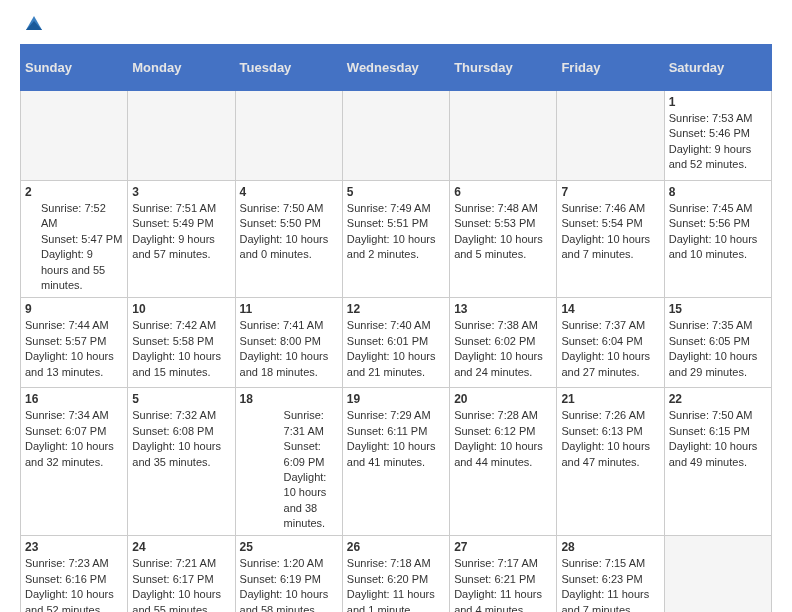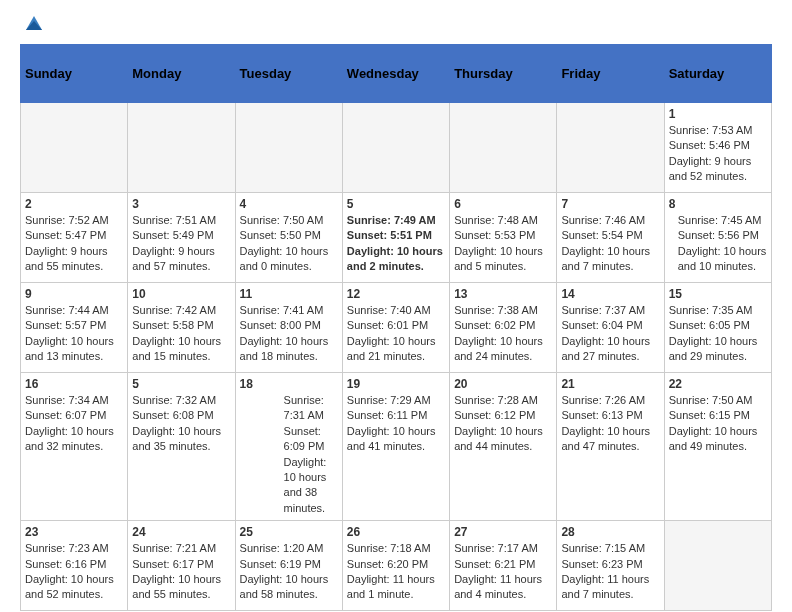--- a/index.html
+++ b/index.html
@@ -39,22 +39,22 @@
       font-size: 16px;
       color: #333;
     }
     table {
       width: 100%;
       border-collapse: collapse;
       table-layout: fixed;
     }
     th {
       background-color: #4472c4;
-      color: #000000;
-      padding: 21px 4px;
+      color: #e5e5e5;
+      padding: 15px 4px;
       font-size: 13px;
       font-weight: bold;
       text-align: left;
       border: 1px solid #4472c4;
     }
     td {
       border: 1px solid #ccc;
       vertical-align: top;
       padding: 4px;
       font-size: 10px;
@@ -123,57 +123,57 @@
         <td>
           <span class="day-num">1</span>
           <div class="day-info" style="white-space: pre-line;">Sunrise: 7:53 AM
 Sunset: 5:46 PM
 Daylight: 9 hours and 52 minutes.</div>
         </td>
       </tr>
       <tr>
         <td>
           <span class="day-num">2</span>
-          <div class="day-info" style="white-space: pre-line;">Sunrise: 7:52 AM
+          <div class="day-info" style="white-space: pre-line; margin-left: 16px;">Sunrise: 7:52 AM
 Sunset: 5:47 PM
 Daylight: 9 hours and 55 minutes.</div>
         </td>
         <td>
           <span class="day-num">3</span>
           <div class="day-info" style="white-space: pre-line;">Sunrise: 7:51 AM
 Sunset: 5:49 PM
 Daylight: 9 hours and 57 minutes.</div>
         </td>
         <td>
           <span class="day-num">4</span>
           <div class="day-info" style="white-space: pre-line;">Sunrise: 7:50 AM
 Sunset: 5:50 PM
 Daylight: 10 hours and 0 minutes.</div>
         </td>
         <td>
           <span class="day-num">5</span>
-          <div class="day-info" style="white-space: pre-line; font-weight: bold;">Sunrise: 7:49 AM
+          <div class="day-info" style="white-space: pre-line;">Sunrise: 7:49 AM
 Sunset: 5:51 PM
 Daylight: 10 hours and 2 minutes.</div>
         </td>
         <td>
           <span class="day-num">6</span>
           <div class="day-info" style="white-space: pre-line;">Sunrise: 7:48 AM
 Sunset: 5:53 PM
 Daylight: 10 hours and 5 minutes.</div>
         </td>
         <td>
           <span class="day-num">7</span>
           <div class="day-info" style="white-space: pre-line;">Sunrise: 7:46 AM
 Sunset: 5:54 PM
 Daylight: 10 hours and 7 minutes.</div>
         </td>
         <td>
           <span class="day-num">8</span>
-          <div class="day-info" style="white-space: pre-line; margin-left: 9px;">Sunrise: 7:45 AM
+          <div class="day-info" style="white-space: pre-line;">Sunrise: 7:45 AM
 Sunset: 5:56 PM
 Daylight: 10 hours and 10 minutes.</div>
         </td>
       </tr>
       <tr>
         <td>
           <span class="day-num">9</span>
           <div class="day-info" style="white-space: pre-line;">Sunrise: 7:44 AM
 Sunset: 5:57 PM
 Daylight: 10 hours and 13 minutes.</div>

